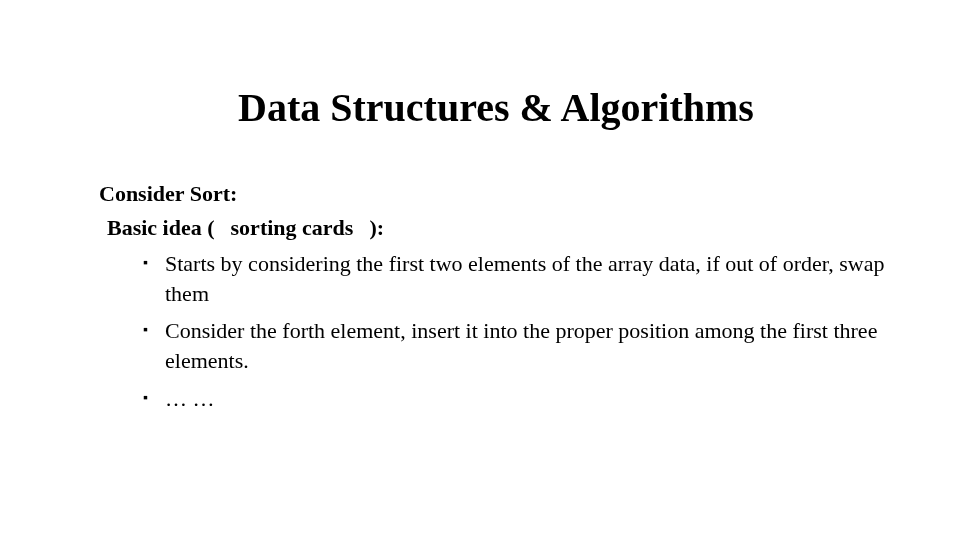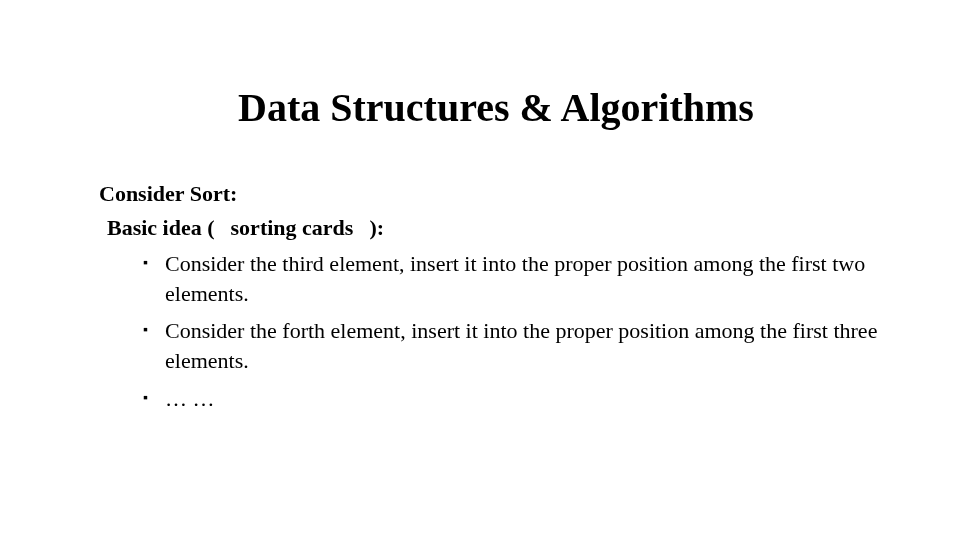--- a/index.html
+++ b/index.html
@@ -63,16 +63,16 @@
 
 <h1 class="title">Data Structures &amp; Algorithms</h1>
 
 <div class="subheading">Consider Sort:</div>
 
 <div class="subheading2">
   <span>Basic idea (</span><span class="italic">sorting cards</span><span>):</span>
 </div>
 
 <ul class="bullet-list">
-  <li>Consider the third element, insert it into the proper  position among the first two elements.</li>
+  <li>Starts by considering the first two elements of the array data, if out of order, swap them</li>
   <li>Consider the forth element, insert it into the proper position among the first three elements.</li>
   <li>… …</li>
 </ul>
 
 </body></html>

